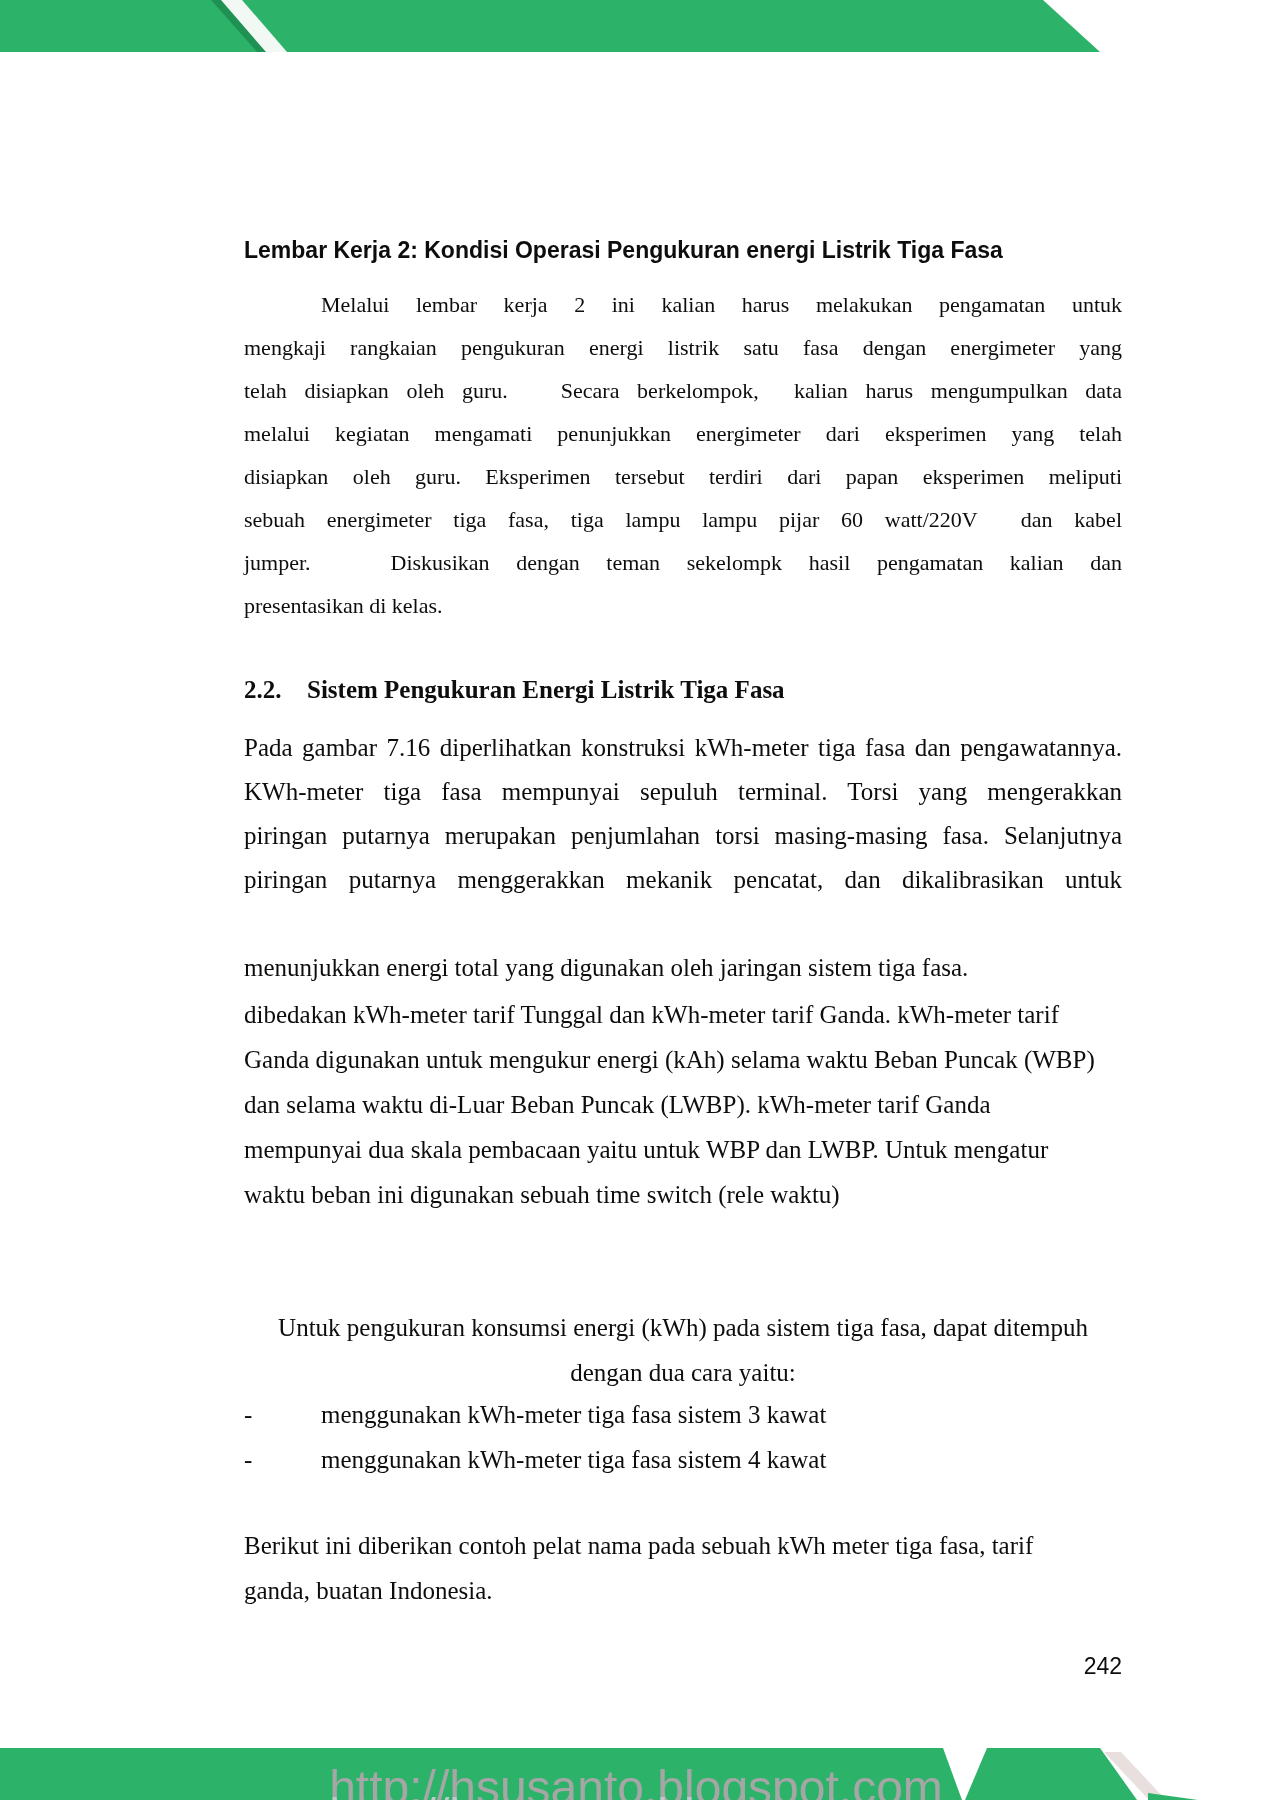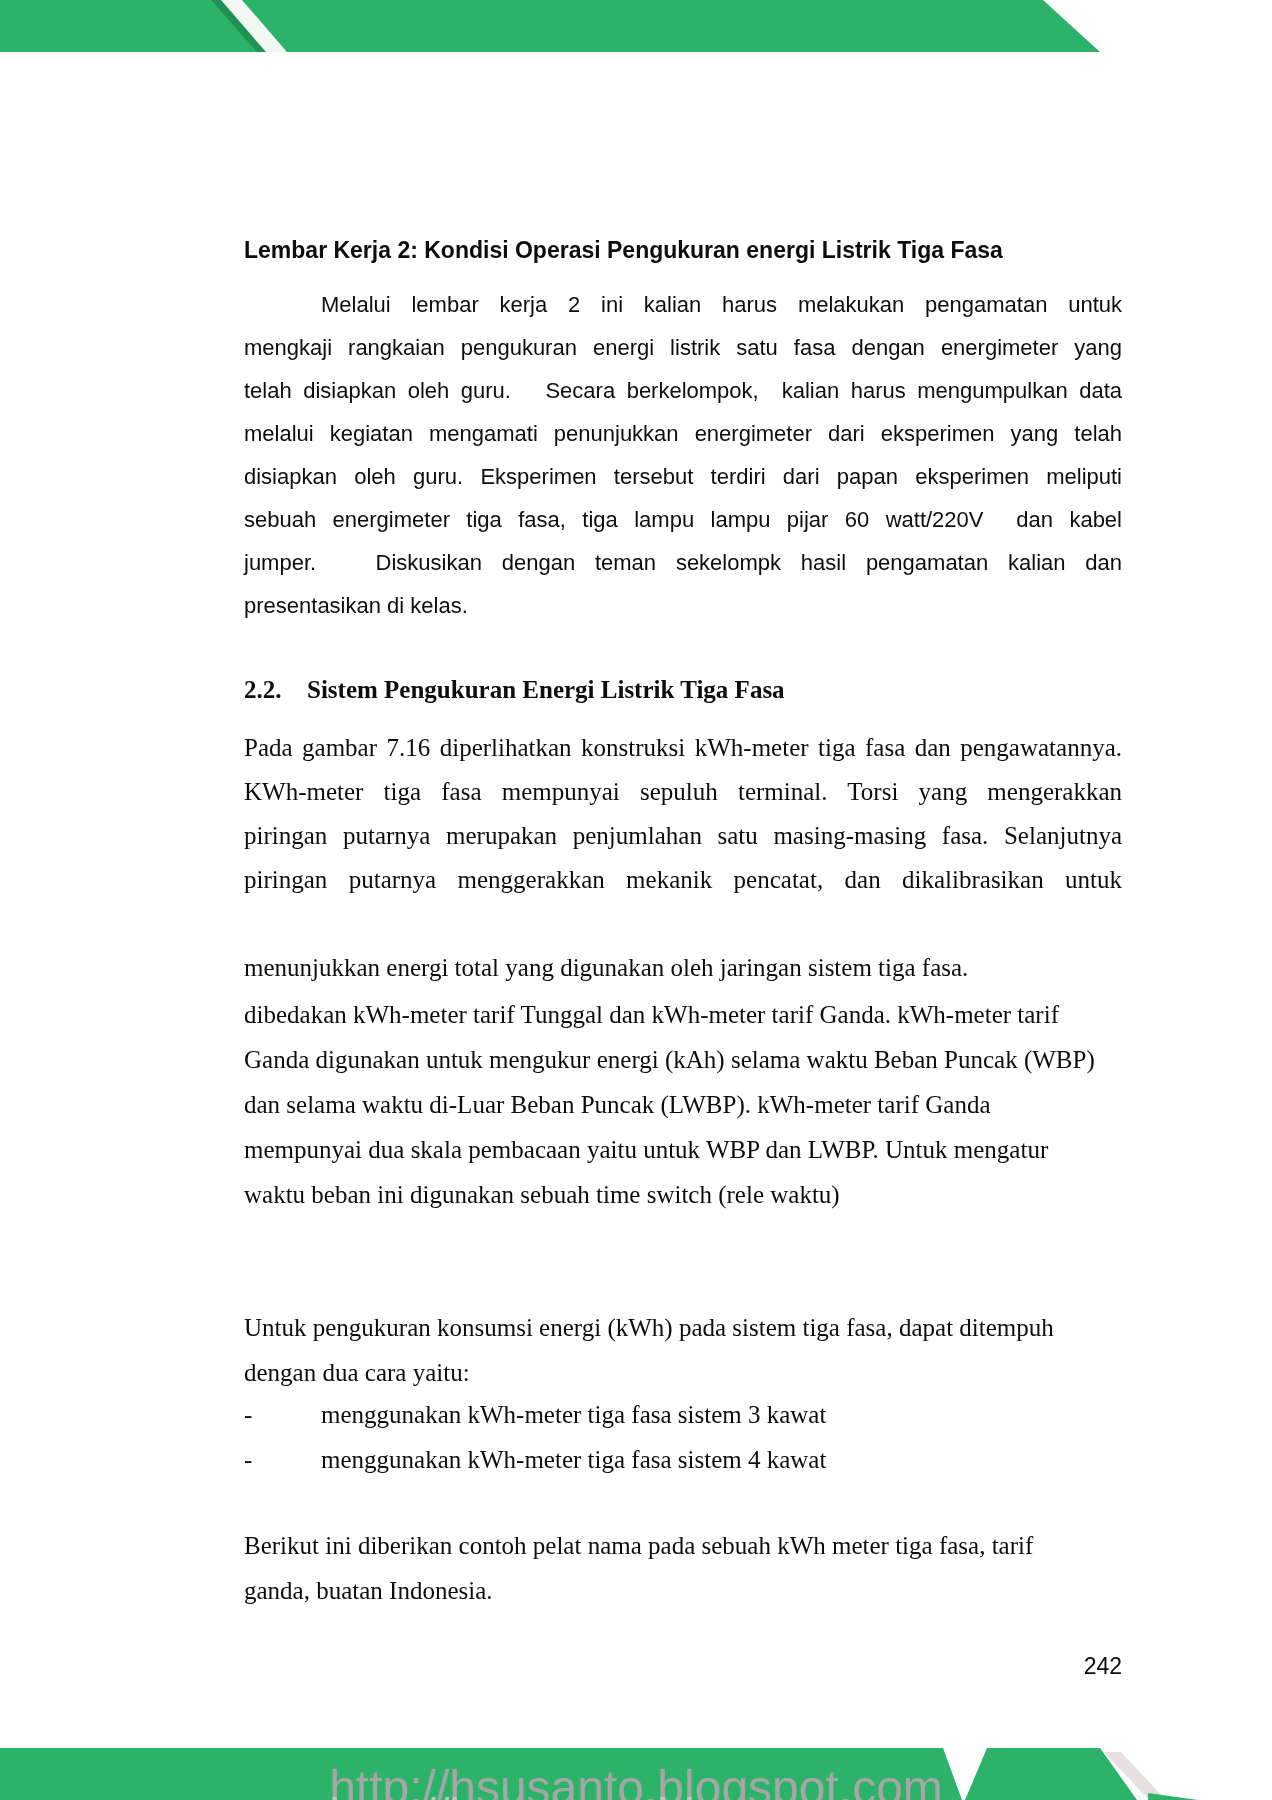--- a/index.html
+++ b/index.html
@@ -42,34 +42,34 @@
   
   .col{left:244px;width:878px;}
   .sans{font-family:"Liberation Sans", sans-serif;}
   .serif{font-family:"Liberation Serif", serif;}
 
   #doc-title{top:235px;font-size:23px;font-weight:bold;line-height:30px;}
 
   .para .line{white-space:pre-wrap;}
   .para-left .line{white-space:pre;}
 
-  #intro-para{top:283px;font-size:22px;line-height:43px;}
+  #intro-para{top:283px;font-size:22px;line-height:43px;font-family:Liberation Serif, serif;}
   #intro-para .line{text-align:justify;text-align-last:justify;}
   #intro-para .line.last{text-align-last:left;}
   #intro-para .line:first-child{padding-left:77px;}
 
   #section-heading{top:674px;font-size:25px;font-weight:bold;line-height:32px;display:flex;align-items:center;}
   #section-heading .h-num{width:63px;flex:0 0 63px;}
 
   #serif-para-1{top:726px;font-size:25px;line-height:44px;}
   #serif-para-1 .line{text-align:justify;text-align-last:justify;}
   #serif-para-1 .line.last{text-align-last:left;margin-top:44px;}
 
   #serif-para-2{top:992px;font-size:25px;line-height:45px;}
-  #list-intro{top:1305px;font-size:25px;line-height:45px;}
+  #list-intro{top:1305px;font-size:25px;line-height:45px;text-align:center;}
 
   .bullet-row{font-size:25px;line-height:45px;display:flex;}
   .bullet-row .marker{width:77px;flex:0 0 77px;}
   #bullet-1{top:1392px;}
   #bullet-2{top:1437px;}
 
   #closing-para{top:1523px;font-size:25px;line-height:45px;}
 
   #page-number{top:1652px;text-align:right;font-size:23px;line-height:28px;}
 
@@ -101,21 +101,21 @@
   </div>
 
 <div class="abs col serif" id="section-heading">
   <span class="h-num">2.2.</span>
   <span class="h-text">Sistem Pengukuran Energi Listrik Tiga Fasa</span>
 </div>
 
 <div class="abs col serif para" id="serif-para-1">
     <div class="line">Pada gambar 7.16 diperlihatkan konstruksi kWh-meter tiga fasa dan pengawatannya.</div>
     <div class="line">KWh-meter tiga fasa mempunyai sepuluh terminal. Torsi yang mengerakkan</div>
-    <div class="line">piringan putarnya merupakan penjumlahan satu masing-masing fasa. Selanjutnya</div>
+    <div class="line">piringan putarnya merupakan penjumlahan torsi masing-masing fasa. Selanjutnya</div>
     <div class="line">piringan putarnya menggerakkan mekanik pencatat, dan dikalibrasikan untuk</div>
     <div class="line last">menunjukkan energi total yang digunakan oleh jaringan sistem tiga fasa.</div>
   </div>
 
 <div class="abs col serif para para-left" id="serif-para-2">
     <div class="line">dibedakan kWh-meter tarif Tunggal dan kWh-meter tarif Ganda. kWh-meter tarif</div>
     <div class="line">Ganda digunakan untuk mengukur energi (kAh) selama waktu Beban Puncak (WBP)</div>
     <div class="line">dan selama waktu di-Luar Beban Puncak (LWBP). kWh-meter tarif Ganda</div>
     <div class="line">mempunyai dua skala pembacaan yaitu untuk WBP dan LWBP. Untuk mengatur</div>
     <div class="line last">waktu beban ini digunakan sebuah time switch (rele waktu)</div>

